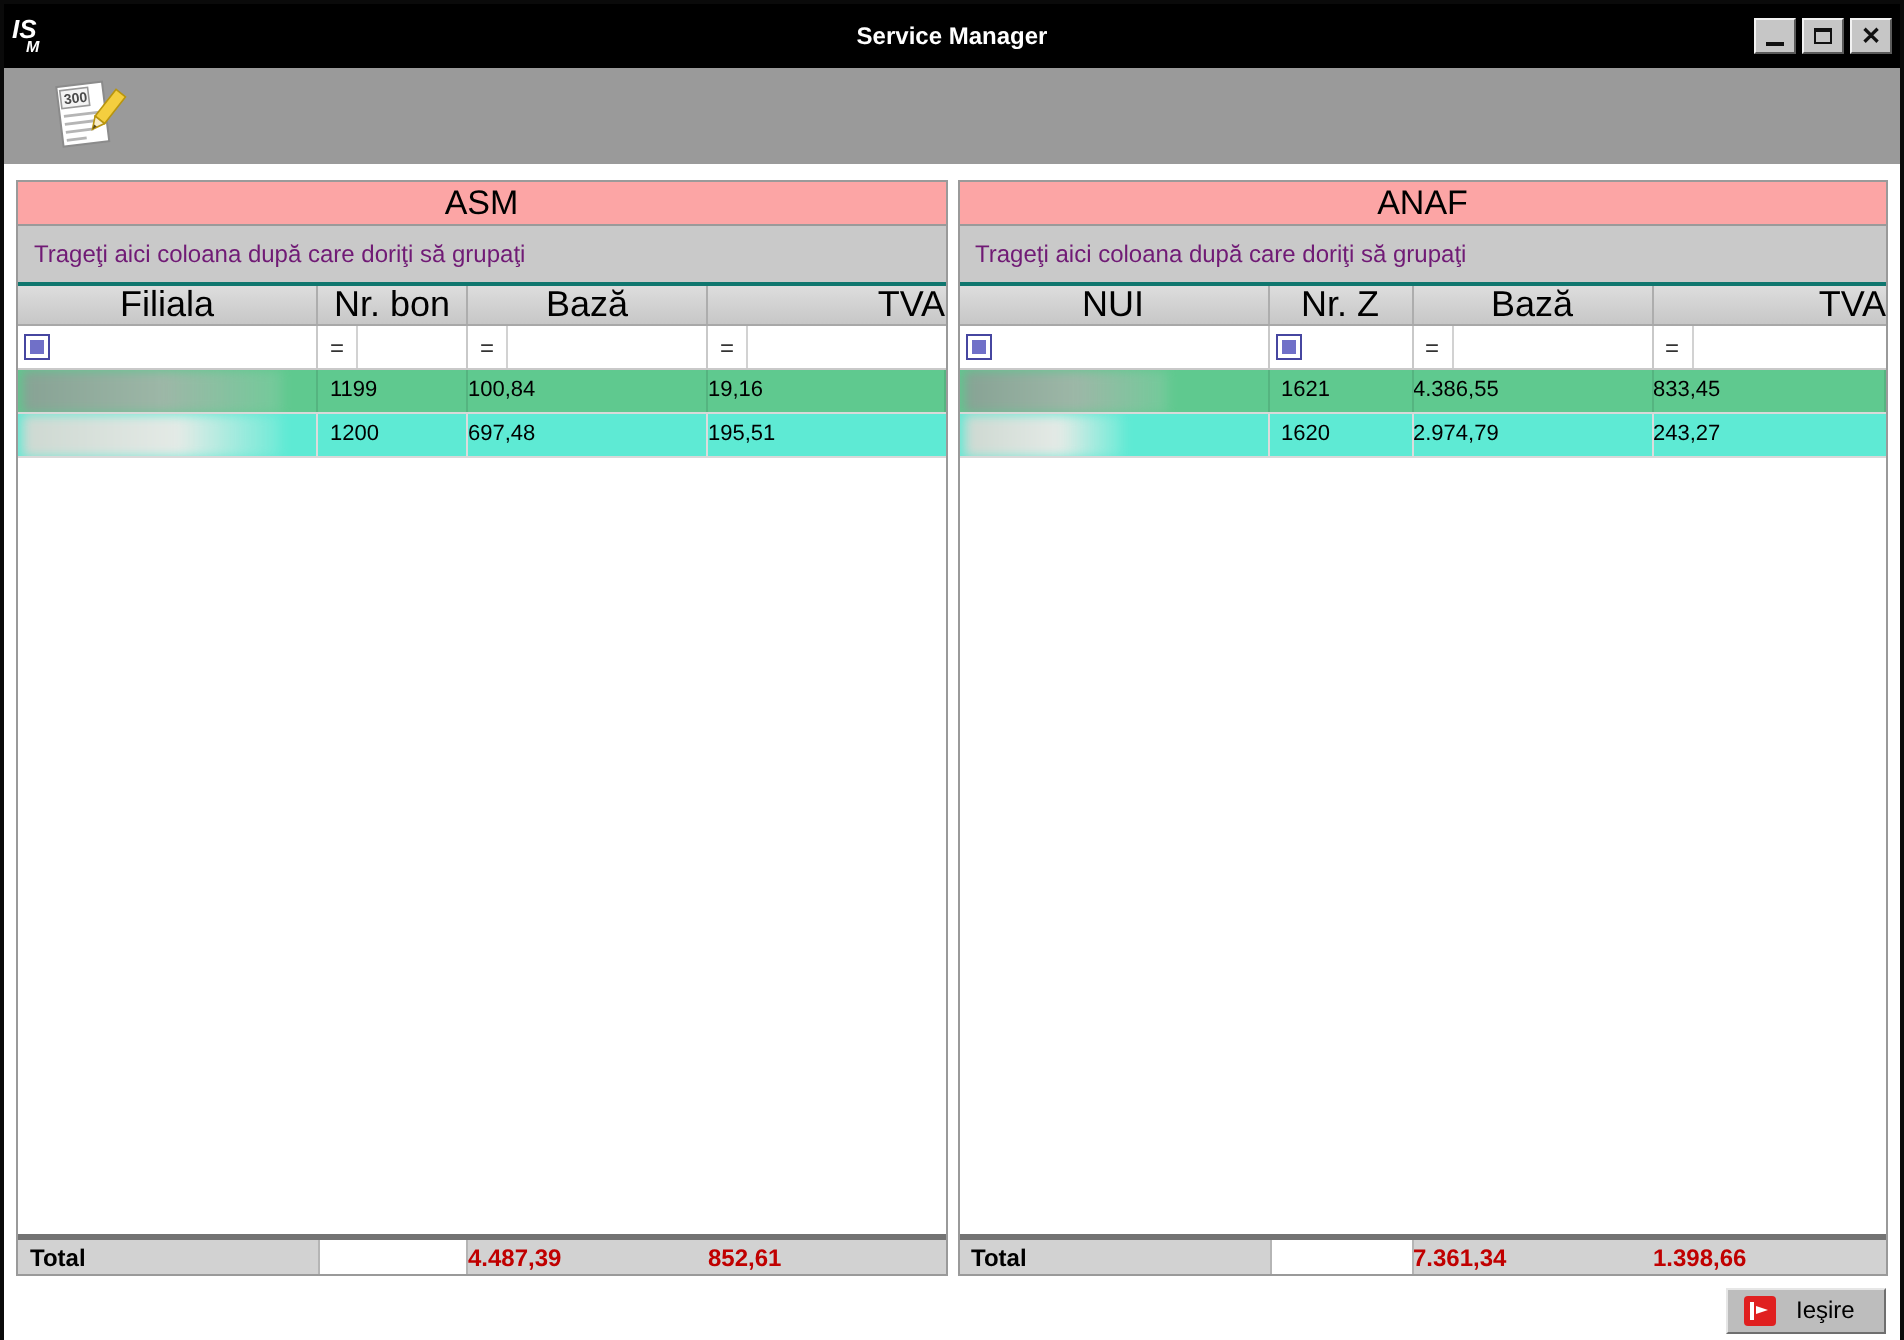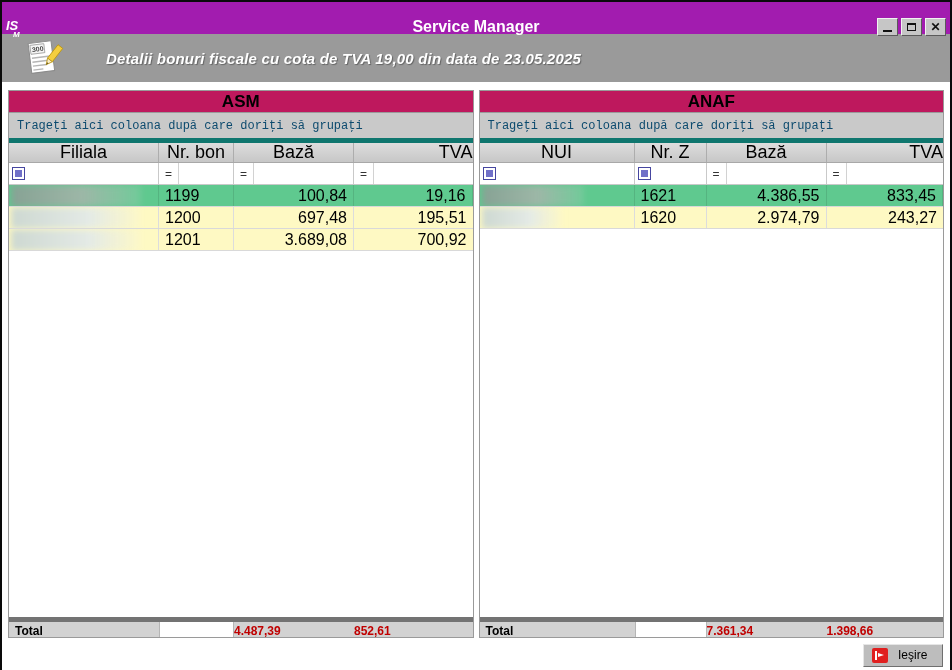--- a/index.html
+++ b/index.html
@@ -9,35 +9,35 @@
     background:#fff;
   }
   .window {
     width:952px; height:670px;
     border:2px solid #0a0a0a;
     display:flex; flex-direction:column;
     background:#fff;
   }
   
   .titlebar {
-    height:28px; background:#a21caf;
-    display:flex; align-items:flex-start;
+    height:28px; background:#000000;
+    display:flex; align-items:center;
     padding:16px 4px; position:relative;
     flex:0 0 auto;
   }
   .app-logo {
     width:24px; height:22px; color:#fff;
     font-weight:bold; font-style:italic;
     font-size:13px; line-height:10px;
     display:flex; flex-direction:column; justify-content:center;
   }
   .app-logo .l2 { font-size:8px; margin-left:7px; line-height:7px;}
   .titlebar-title {
     position:absolute; left:0; right:0; text-align:center;
-    color:#fff; font-weight:bold; font-size:16px;
+    color:#fff; font-weight:bold; font-size:12px;
     pointer-events:none;
   }
   .win-controls { margin-left:auto; display:flex; gap:3px; z-index:2;}
   .win-btn {
     width:21px; height:18px; background:#C6C6C6;
     border-top:1px solid #F2F2F2; border-left:1px solid #F2F2F2;
     border-right:1px solid #5a5a5a; border-bottom:1px solid #5a5a5a;
     display:flex; align-items:center; justify-content:center;
     cursor:pointer;
   }
@@ -61,33 +61,33 @@
     flex:1 1 auto; background:#fff;
     padding:8px 6px 0 6px;
     display:flex; gap:5px;
   }
   .panel {
     flex:1 1 0; display:flex; flex-direction:column;
     height:548px;
   }
   .panel-title {
     height:22px; text-align:center;
-    font-size:17px; font-weight:bold; color:#000;
+    font-size:17px; font-weight:normal; color:#000;
     border:1px solid #9a9a9a; border-bottom:none;
-    background:#be185d; line-height:21px;
+    background:#fca5a5; line-height:21px;
   }
   .panel-body {
     flex:1 1 auto; border:1px solid #9a9a9a;
     display:flex; flex-direction:column; background:#fff;
   }
   .group-bar {
     height:30px; background:#C9C9C9;
-    font-size:12px; color:#0c4a6e;
+    font-size:12px; color:#701a75;
     display:flex; align-items:center; padding-left:8px;
-    border-bottom:5px solid #0f766e; flex:0 0 auto;font-family:Liberation Mono, monospace;
+    border-bottom:2px solid #0f766e; flex:0 0 auto;
   }
   .grid-row { display:grid; grid-template-columns:var(--cols); }
   .head-row {
     height:20px; flex:0 0 auto;
     background:linear-gradient(#DDDDDD,#C7C7C7);
     border-bottom:1px solid #a8a8a8;
   }
   .head-cell {
     font-size:18px; color:#000; text-align:center; line-height:19px;
     border-right:1px solid #ADADAD; cursor:pointer;
@@ -104,41 +104,41 @@
     border:1px solid #4646a0; background:#fff;
     display:flex; align-items:center; justify-content:center;
     cursor:pointer;
   }
   .chk-icon::after { content:""; width:7px; height:7px; background:#7070c8; display:block;}
   .eq-box {
     width:20px; height:100%; border-right:1px solid #d2d2d2;
     display:flex; align-items:center; justify-content:center;
     font-size:12px; color:#333; cursor:pointer;
   }
-  .data-row { height:22px; flex:0 0 auto; background:#fef9c3; border-bottom:1px solid #d9d9d9; cursor:pointer;}
+  .data-row { height:22px; flex:0 0 auto; background:#5eead4; border-bottom:1px solid #d9d9d9; cursor:pointer;}
   .data-row.selected { background:#5FC98F; }
   .cell {
-    font-size:16px; color:#000; line-height:21px;
+    font-size:11px; color:#000; line-height:21px;
     border-right:1px solid #dcdcdc; overflow:hidden; white-space:nowrap;
     position:relative;
   }
   .data-row.selected .cell { border-right:1px solid rgba(0,0,0,0.10); }
   .cell:last-child { border-right:none; }
   .cell.num-left { padding-left:6px; }
-  .cell.num-right { text-align:right; padding-right:6px; }
+  .cell.num-right { text-align:left; padding-right:6px; }
   .redact {
     position:absolute; top:0; bottom:-1px; left:2px;
     filter:blur(3px); border-radius:1px;
   }
   .redact.dark  { background:linear-gradient(90deg,#87a294 0%,#9db7a7 55%,rgba(190,210,198,0.2) 100%); }
   .redact.light { background:linear-gradient(90deg,#cdd8d1 0%,#e4eae6 60%,rgba(244,246,245,0.1) 100%); }
   .table-filler { flex:1 1 auto; background:#fff; }
   .total-row {
     height:20px; flex:0 0 auto; background:#D2D2D2;
-    border-top:5px solid #737373;
+    border-top:3px solid #737373;
   }
   .total-cell { font-size:12px; line-height:19px; overflow:hidden; white-space:nowrap;}
   .total-label { font-weight:bold; color:#000; padding-left:6px; }
   .total-empty { background:#fff; border-left:1px solid #b5b5b5; border-right:1px solid #b5b5b5; }
   .total-val { font-weight:bold; color:#C00000; text-align:left; padding-right:6px; }
   
   .footer {
     height:34px; flex:0 0 auto; background:#fff;
     display:flex; align-items:center; justify-content:flex-end;
     padding-right:7px;
@@ -198,21 +198,20 @@
         <line x1="10" y1="23" x2="28" y2="23" stroke="#b5b5b5" stroke-width="1.4"></line>
         <line x1="10" y1="27" x2="24" y2="27" stroke="#b5b5b5" stroke-width="1.4"></line>
         <line x1="10" y1="31" x2="20" y2="31" stroke="#b5b5b5" stroke-width="1.4"></line>
       </g>
       <g transform="rotate(38 31 18)">
         <rect x="28" y="6" width="6" height="17" fill="#F4CE3F" stroke="#b9950e" stroke-width="0.8"></rect>
         <polygon points="28,23 34,23 31,29" fill="#f8ecc8" stroke="#b9950e" stroke-width="0.8"></polygon>
         <polygon points="30.2,26.5 31.8,26.5 31,29" fill="#5a4a1a"></polygon>
       </g>
     </svg>
-    <div class="header-title">Detalii bonuri fiscale cu cota de TVA 19,00 din data de 23.05.2025</div>
   </div>
 
   <div class="content">
 
     <div class="panel" style="--cols:150px 75px 120px 1fr;">
       <div class="panel-title">ASM</div>
       <div class="panel-body">
         <div class="group-bar">Trageţi aici coloana după care doriţi să grupaţi</div>
         <div class="grid-row head-row">
           <div class="head-cell">Filiala</div>
@@ -244,28 +243,20 @@
           <div class="cell num-right">19,16</div>
         </div>
         <div class="grid-row data-row">
           <div class="cell">
               <span class="redact light" style="width:130px;"></span>
             </div>
           <div class="cell num-left">1200</div>
           <div class="cell num-right">697,48</div>
           <div class="cell num-right">195,51</div>
         </div>
-        <div class="grid-row data-row">
-          <div class="cell">
-              <span class="redact light" style="width:130px;"></span>
-            </div>
-          <div class="cell num-left">1201</div>
-          <div class="cell num-right">3.689,08</div>
-          <div class="cell num-right">700,92</div>
-        </div>
 
         <div class="table-filler"></div>
 
         <div class="grid-row total-row">
           <div class="total-cell total-label">Total</div>
           <div class="total-cell total-empty"></div>
           <div class="total-cell total-val">4.487,39</div>
           <div class="total-cell total-val">852,61</div>
         </div>
       </div>

